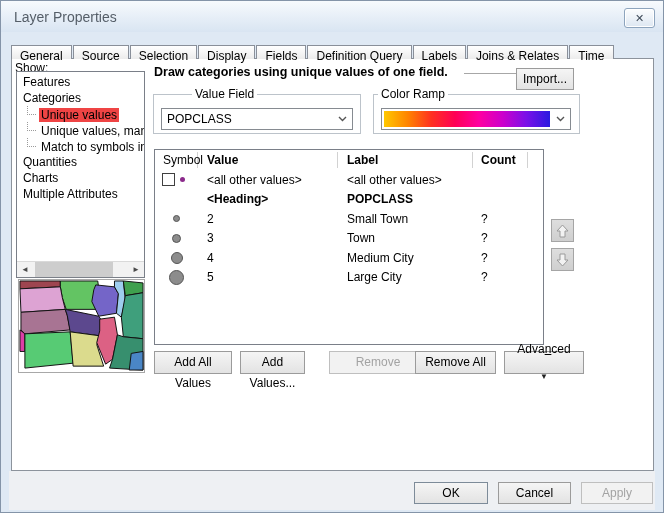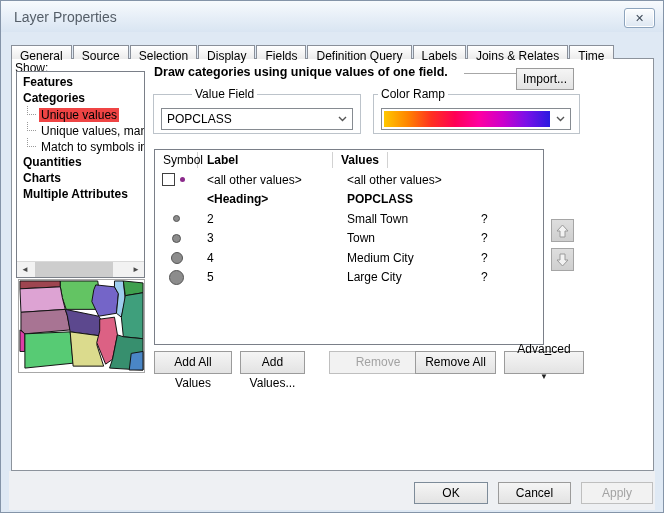--- a/index.html
+++ b/index.html
@@ -27,21 +27,21 @@
 
   
   .page { position:absolute; left:10px; top:57px; width:643px; height:413px;
     background:#ffffff; border:1px solid #8c939c; z-index:2; }
 
   .show-label { position:absolute; left:3px; top:2px; }
 
   
   .tree { position:absolute; left:4px; top:12px; width:129px; height:207px;
     border:1px solid #7a7f88; background:#fff; overflow:hidden; }
-  .titem { height:16px; line-height:16px; white-space:nowrap; padding-left:6px; font-weight:bold; }
+  .titem { height:16px; line-height:16px; white-space:nowrap; padding-left:6px; font-weight:normal; }
   .titem.child { font-weight:normal; padding-left:10px; }
   .tline { display:inline-block; width:9px; height:9px; margin-right:3px;
     border-left:1px dotted #9a9a9a; border-bottom:1px dotted #9a9a9a; vertical-align:4px; }
   .titem.child .tlabel { padding:0 2px; }
   .titem.child.selected .tlabel { background:#ef4444; }
   .hscroll { position:absolute; left:0; right:0; bottom:0; height:16px; background:#f2f2f2;
     border-top:1px solid #d9d9d9; display:flex; }
   .harrow { width:16px; height:15px; display:flex; align-items:center; justify-content:center;
     font-size:8px; color:#4a4a4a; background:#f2f2f2; }
   .hthumb { margin-left:2px; width:78px; height:15px; background:#cdcdcd; }
@@ -202,22 +202,23 @@
           <svg width="9" height="6" viewBox="0 0 9 6">
               <polyline points="1,1 4.5,4.5 8,1" fill="none" stroke="#555" stroke-width="1.4"></polyline>
             </svg>
         </span>
       </div>
     </fieldset>
 
     <div class="stable">
       <div class="thead">
         <div class="c-sym">Symbol</div>
+        <div class="c-val b">Value</div>
         <div class="c-lab b">Label</div>
-        <div class="c-cnt b">Values</div>
+        <div class="c-cnt b">Count</div>
       </div>
       <div class="trow">
         <div class="c-sym">
           <span class="chk"></span>
           <span class="pt"></span>
         </div>
         <div class="c-val">&lt;all other values&gt;</div>
         <div class="c-lab">&lt;all other values&gt;</div>
         <div class="c-cnt"></div>
       </div>

